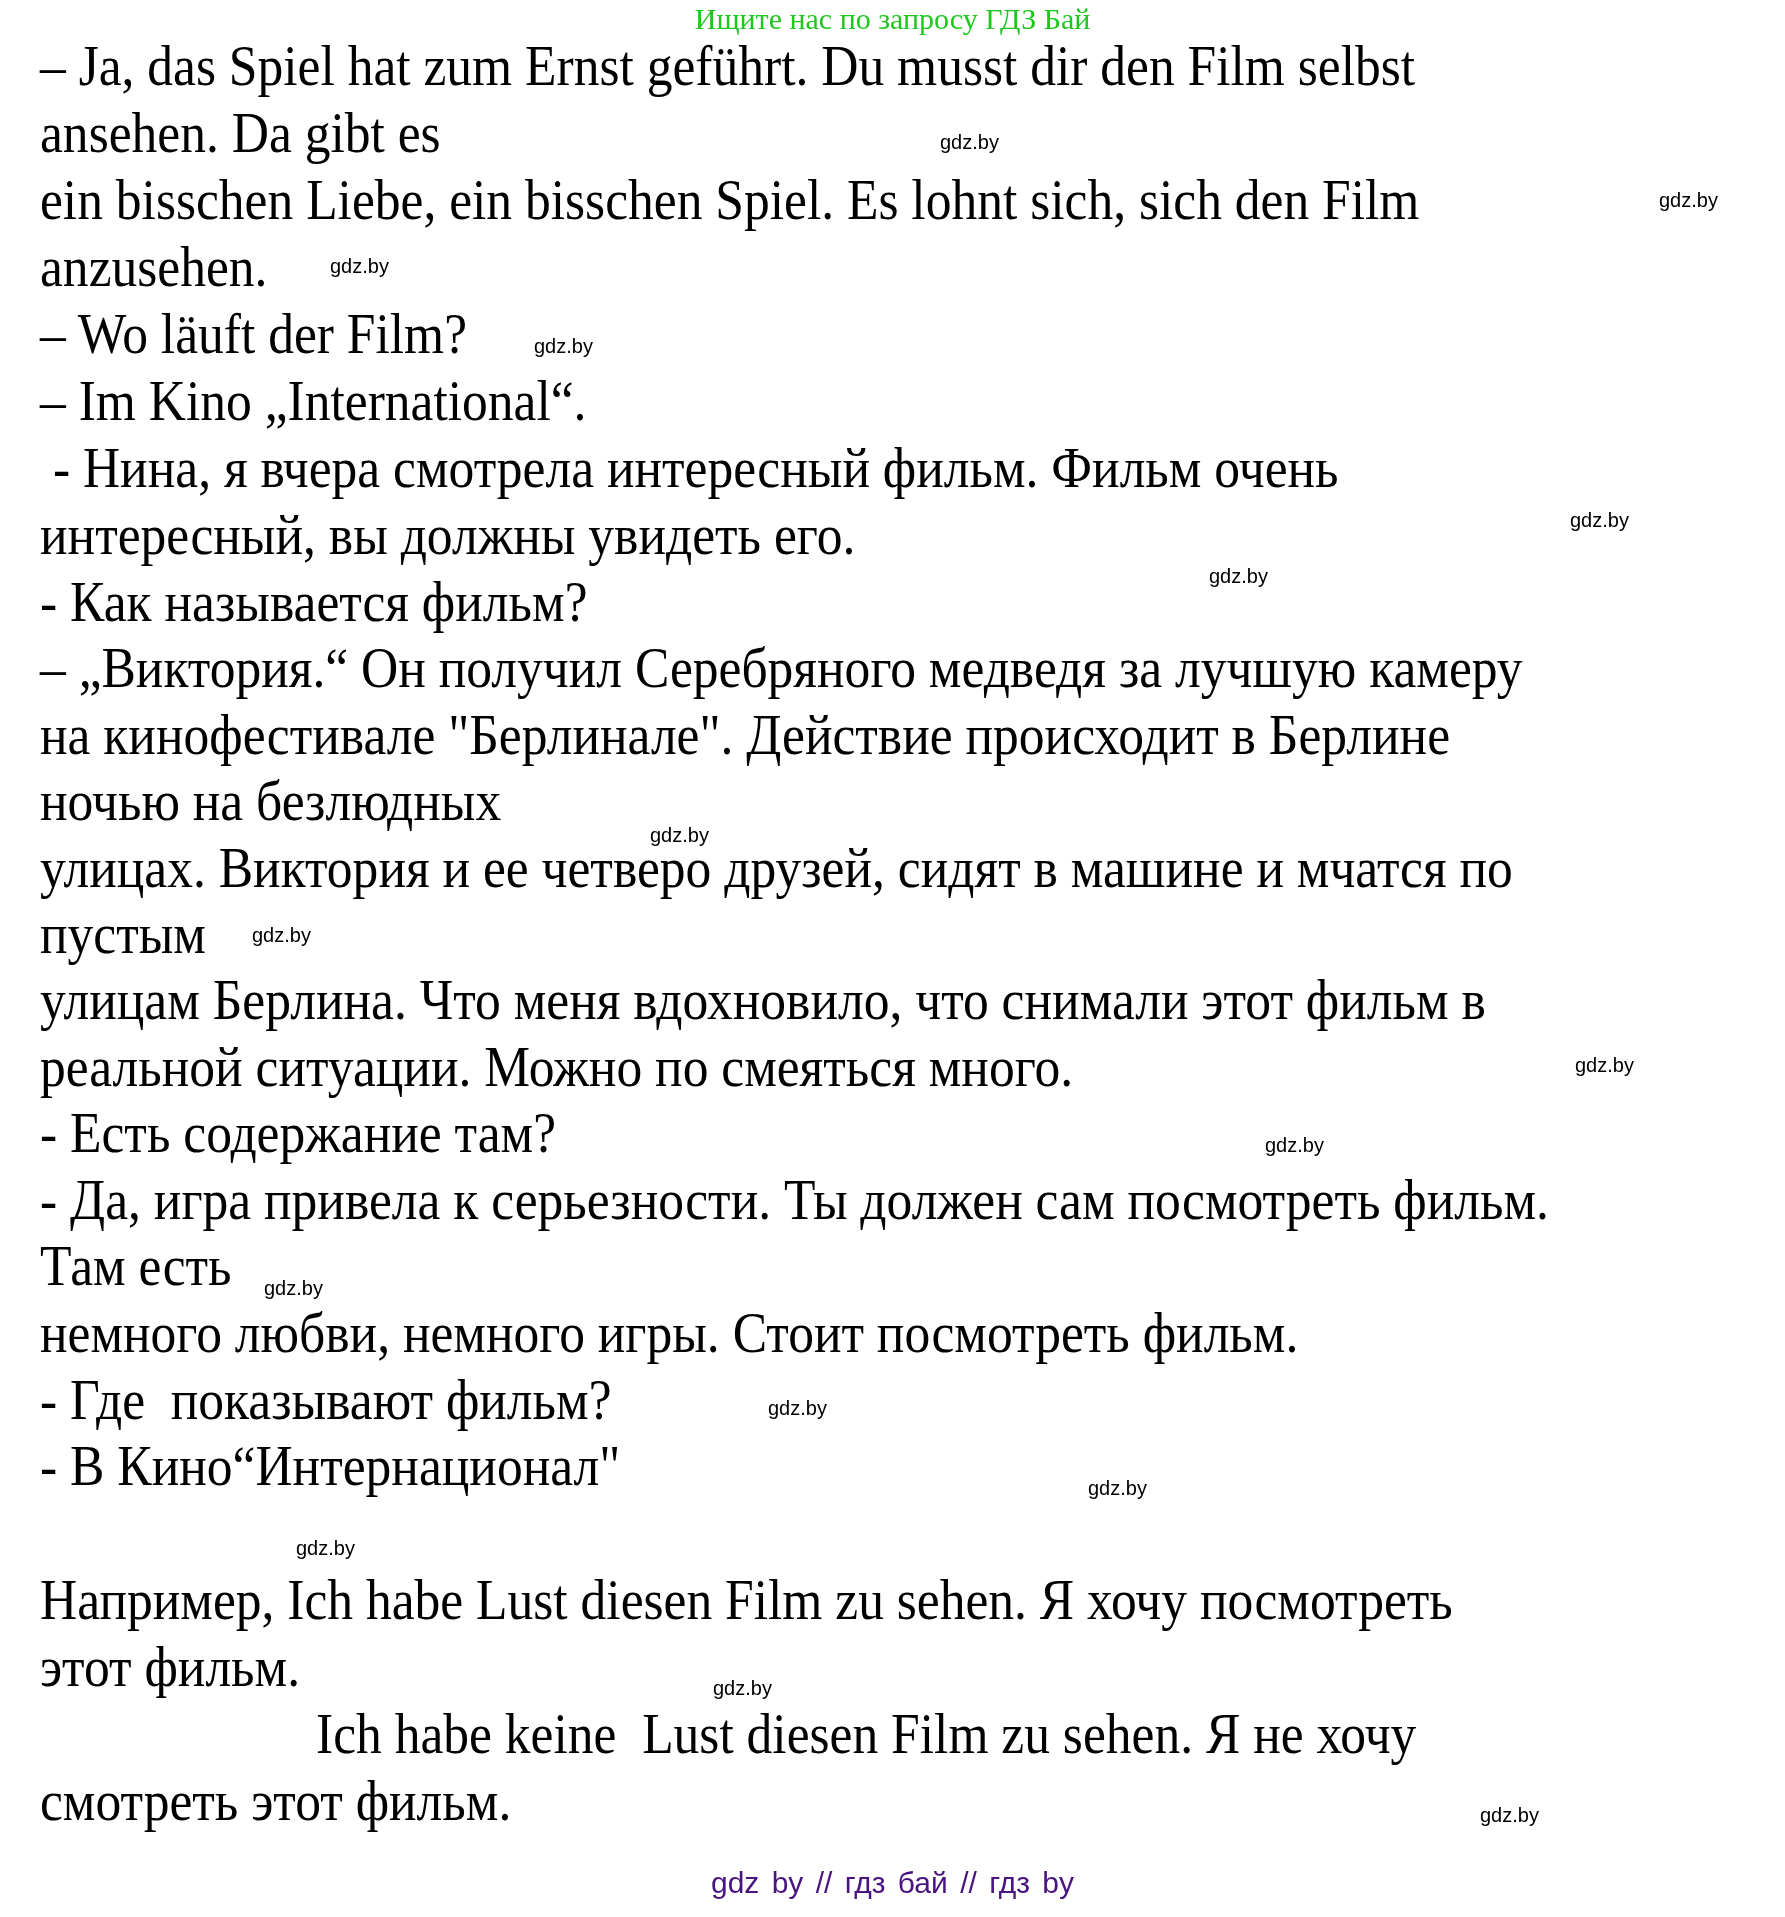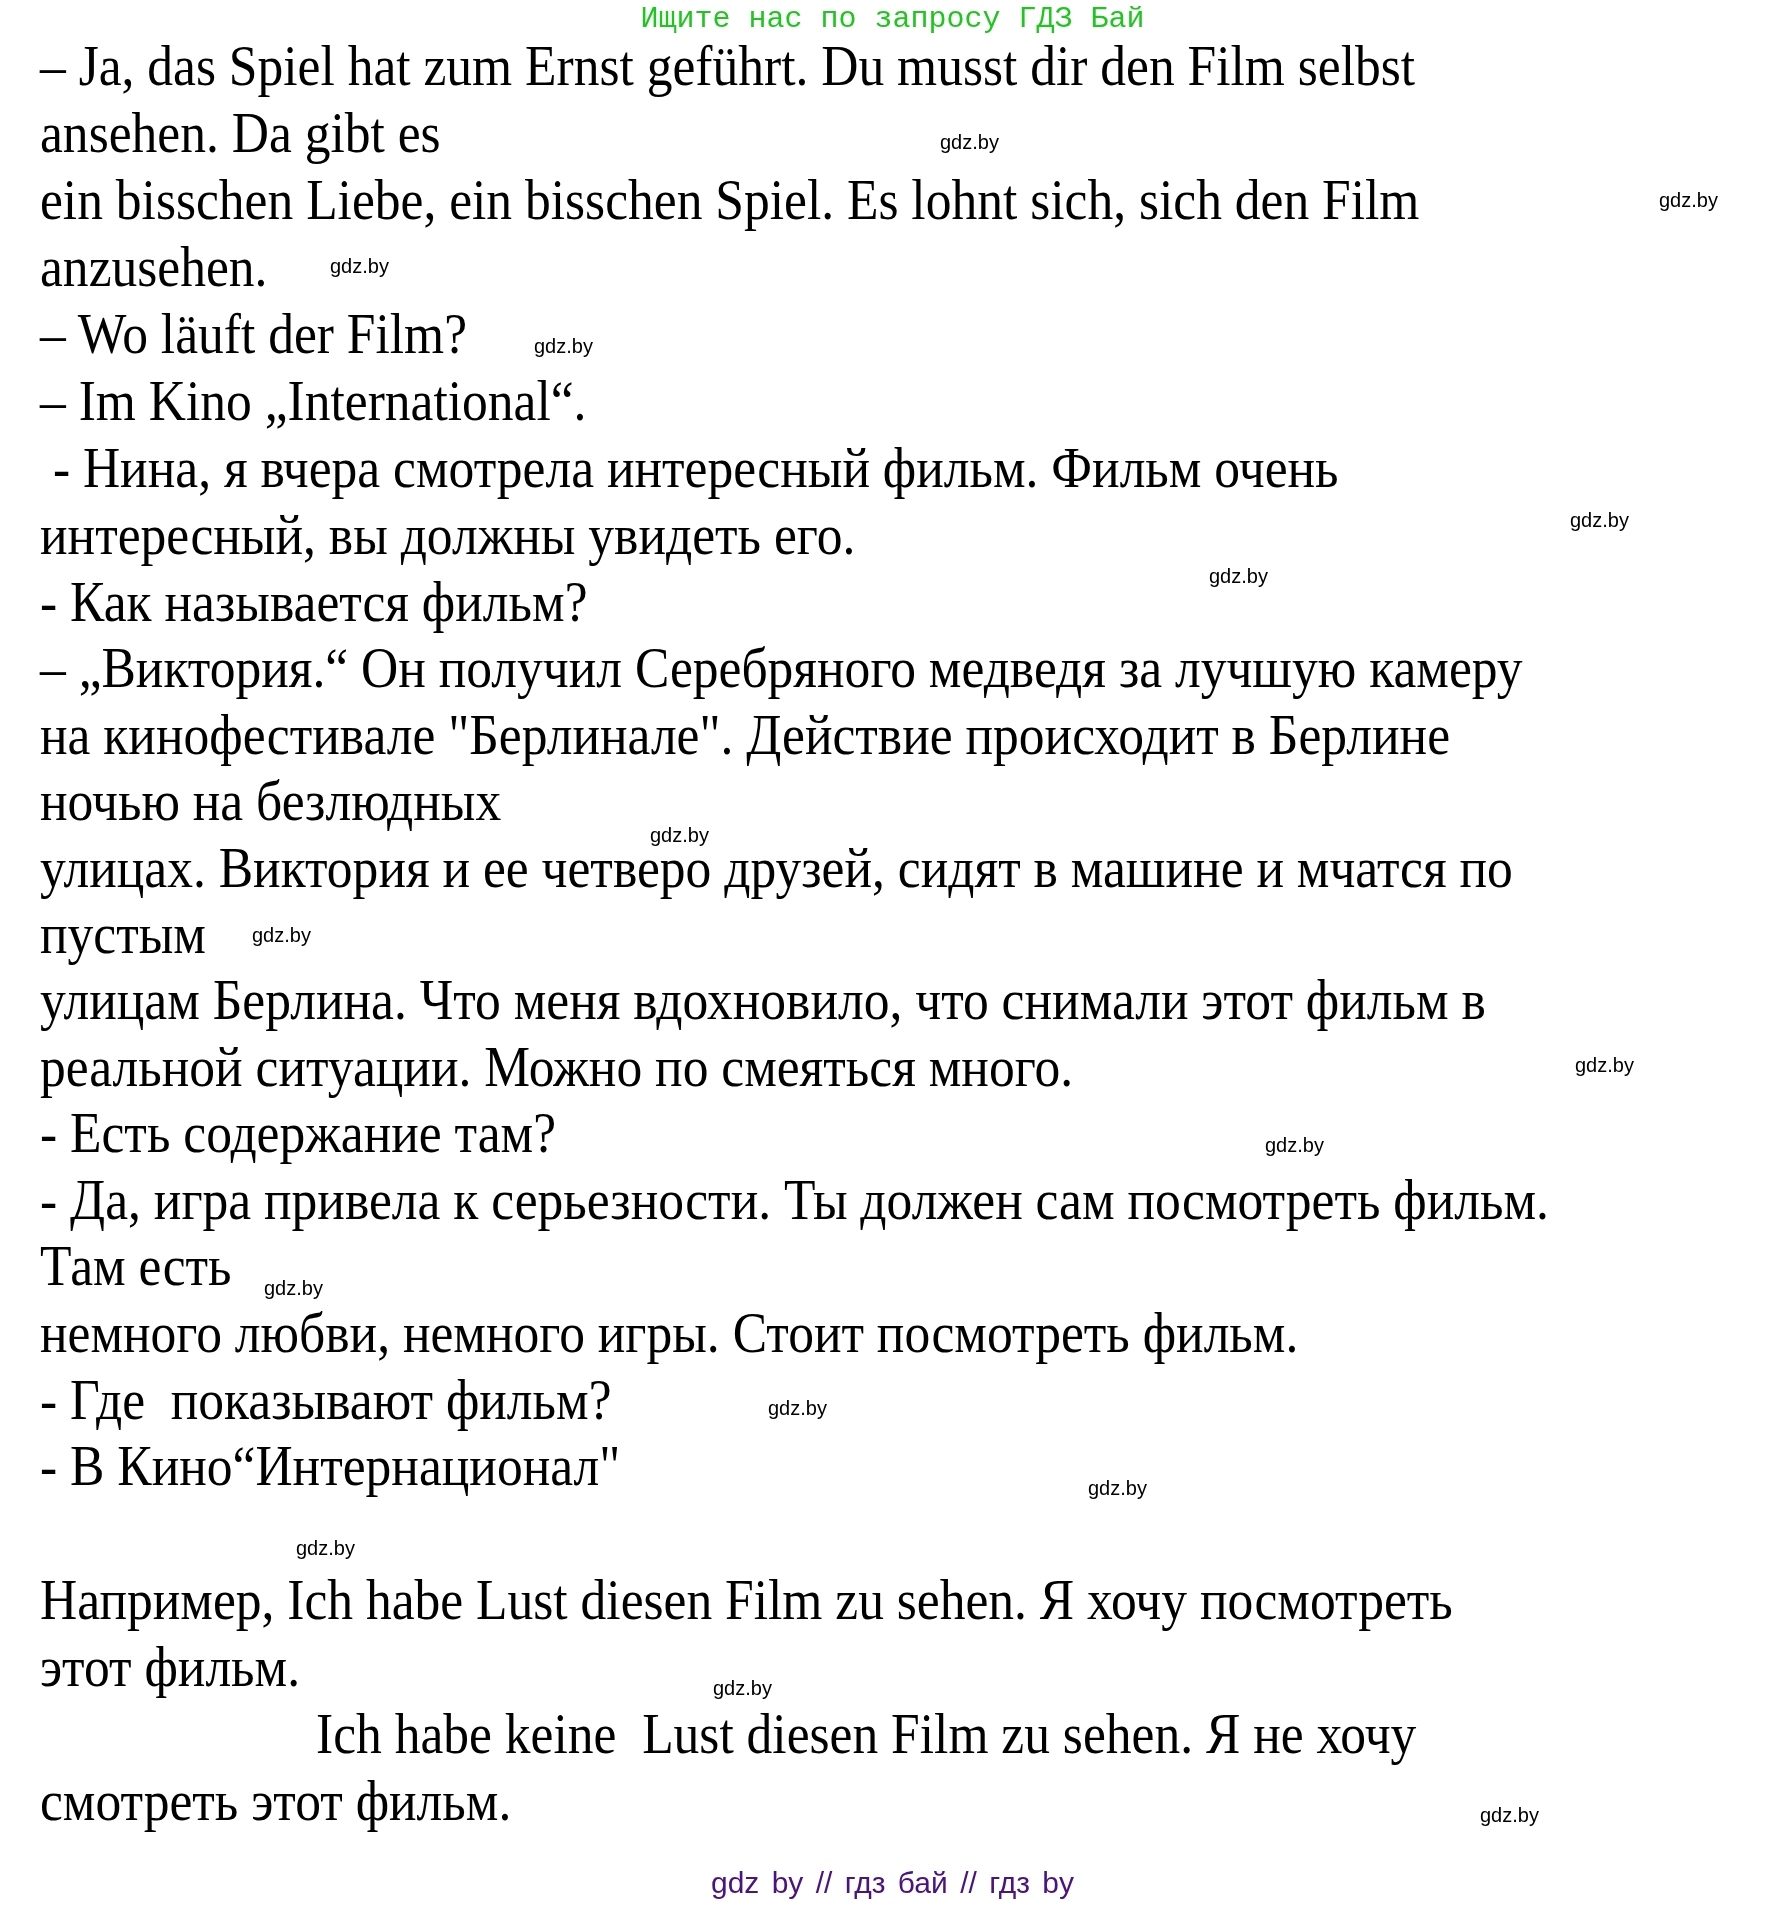--- a/index.html
+++ b/index.html
@@ -1,19 +1,19 @@
 <!DOCTYPE html>
 <html><head>
 <meta charset="utf-8">
 <style>
   html, body { margin: 0; padding: 0; background: #ffffff; }
   body { width: 1785px; height: 1917px; position: relative; overflow: hidden; }
   .header {
     position: absolute; top: 2px; left: 0; width: 1785px; text-align: center;
-    font-family: Liberation Mono, monospace; font-size: 30px; color: #1ec71e;
+    font-family: Liberation Serif, serif; font-size: 30px; color: #1ec71e;
   }
   .footer {
     position: absolute; top: 1866px; left: 0; width: 1785px; text-align: center;
     font-family: "Liberation Sans", sans-serif; font-size: 30px; color: #4a1480;
     word-spacing: 4px;
   }
   .line {
     position: absolute; left: 40px; white-space: pre;
     font-family: "Liberation Serif", serif; font-size: 56px; color: #000000;
     line-height: 1;

